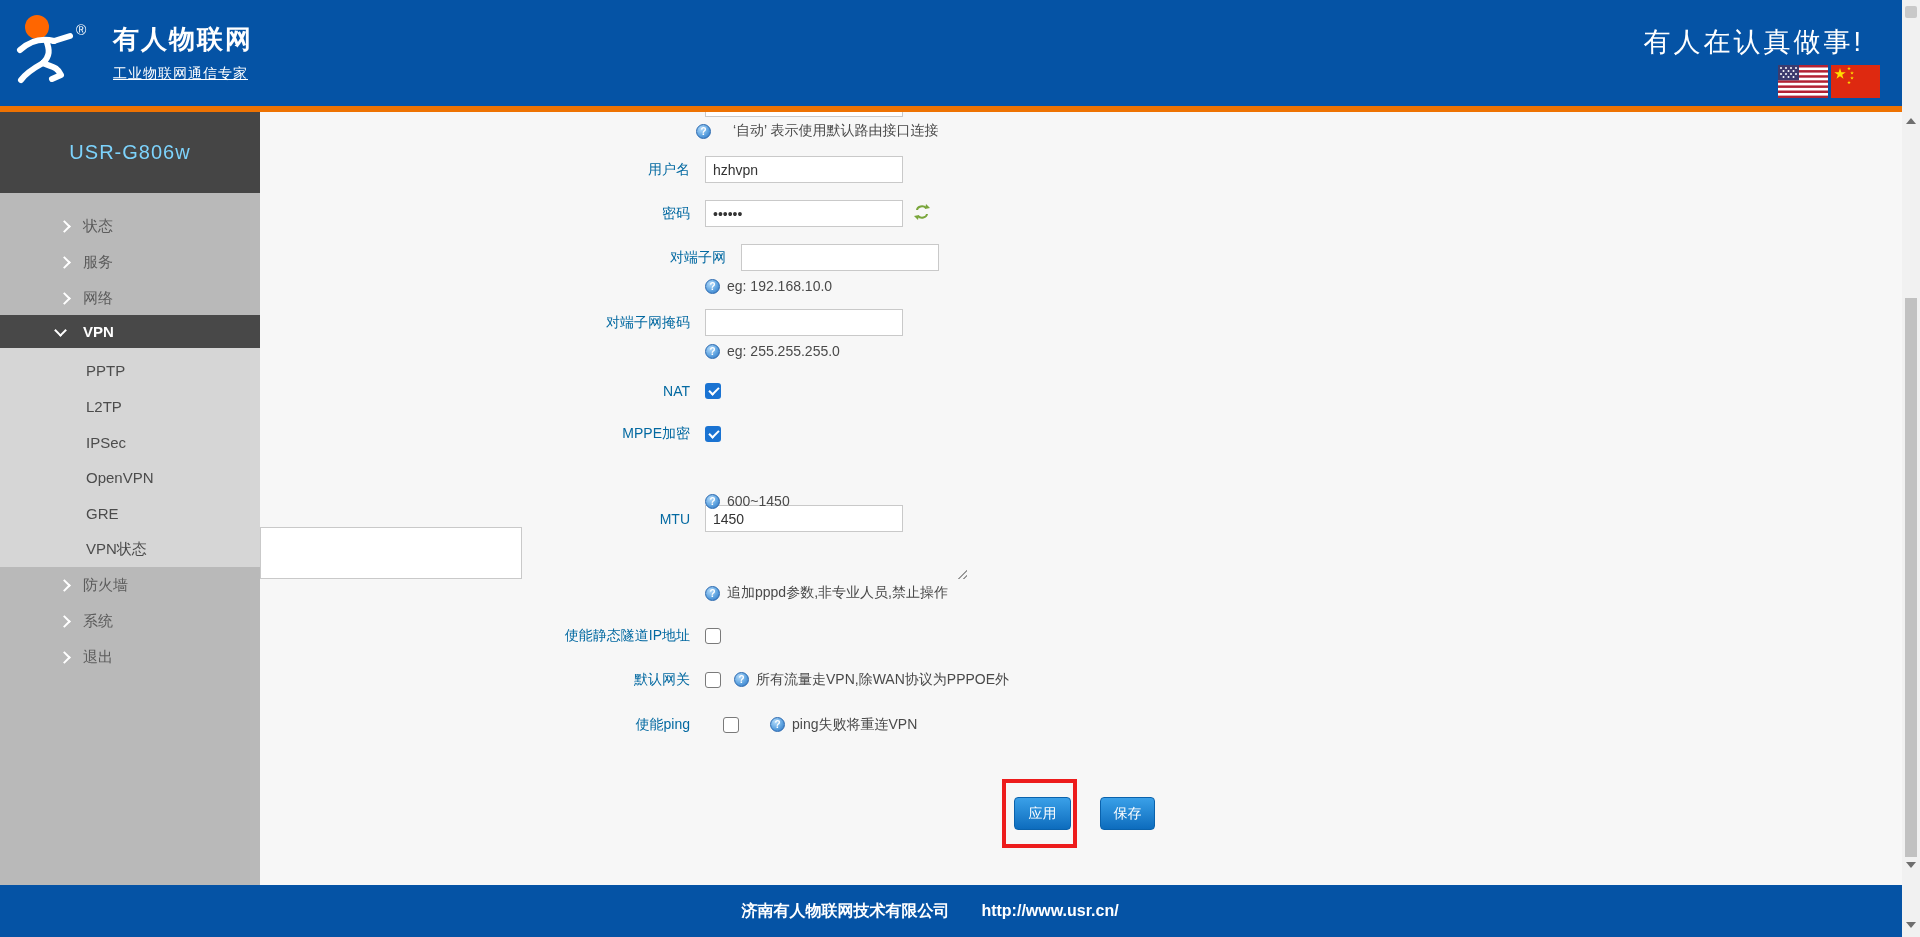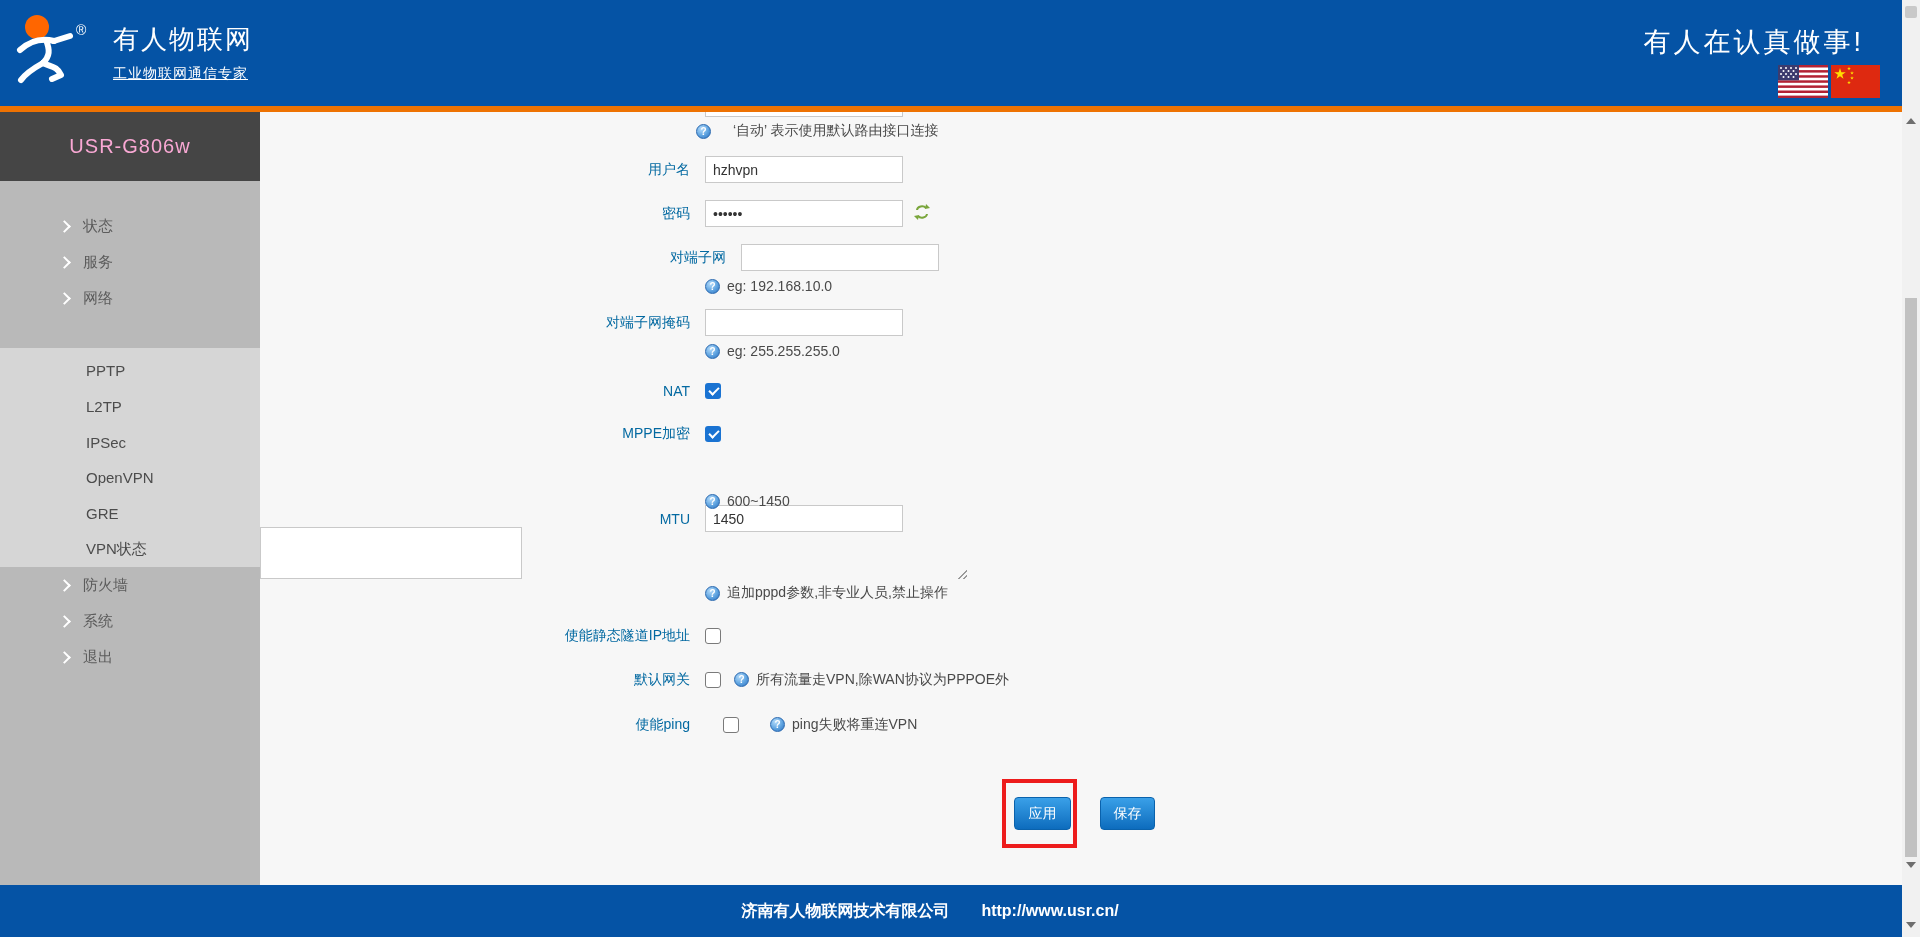--- a/index.html
+++ b/index.html
@@ -5,31 +5,31 @@
   * { margin:0; padding:0; box-sizing:border-box; }
   html,body { width:1920px; height:937px; overflow:hidden; }
   body { font-family:"Liberation Sans","DejaVu Sans",sans-serif; position:relative; background:#f7f7f7; }
 
   
   .header { position:absolute; left:0; top:0; width:1920px; height:106px; background:#0553a5; }
   .accent-bar { position:absolute; left:0; top:106px; width:1920px; height:6px; background:#ee7202; }
   .logo-wrap { position:absolute; left:10px; top:8px; width:92px; height:78px; }
   .reg-mark { position:absolute; left:66px; top:14px; color:#fff; font-size:14px; }
   .brand { position:absolute; left:113px; top:22px; color:#fff; }
-  .brand-title { font-size:26px; font-weight:normal; letter-spacing:2px; }
+  .brand-title { font-size:26px; font-weight:bold; letter-spacing:2px; }
   .brand-sub { font-size:14px; margin-top:8px; text-decoration:underline; letter-spacing:1px; }
   .slogan { position:absolute; right:56px; top:24px; color:#fff; font-size:27px; letter-spacing:3px; }
   .flag { position:absolute; top:65px; display:block; }
   .flag-us { left:1778px; }
   .flag-cn { left:1831px; }
 
   
   .sidebar { position:absolute; left:0; top:112px; width:260px; height:773px; background:#b9b9b9; }
-  .device-head { position:absolute; left:0; top:0; width:260px; height:69px; background:#454545;
-                 color:#f9a8d4; font-size:20px; display:flex; align-items:center; justify-content:center; letter-spacing:1px; }
+  .device-head { position:absolute; left:0; top:0; width:260px; height:81px; background:#454545;
+                 color:#7dd3fc; font-size:20px; display:flex; align-items:center; justify-content:center; letter-spacing:1px; }
   .submenu-bg { position:absolute; left:0; top:236px; width:260px; height:219px; background:#d6d6d6; }
   .nav-item { position:absolute; left:0; width:260px; height:36px; display:flex; align-items:center;
               font-size:15px; color:#5c5c5c; cursor:pointer; }
   .nav-item .lbl { margin-left:83px; }
   .nav-item.sub .lbl { margin-left:86px; color:#4c4c4c; }
   .nav-item.active { background:#484848; color:#fff; font-weight:bold; height:33px; }
   .nav-item.active .lbl { margin-left:83px; color:#fff; }
   .chev { position:absolute; left:60px; width:9px; height:9px; border-right:2px solid #fff; border-bottom:2px solid #fff; }
   .chev.right { transform:rotate(-45deg); }
   .chev.down { left:56px; transform:rotate(45deg); margin-top:-3px; }
@@ -159,20 +159,24 @@
     <span class="lbl">状态</span>
   </div>
   <div class="nav-item" style="top:132px">
     <span class="chev right"></span>
     <span class="lbl">服务</span>
   </div>
   <div class="nav-item" style="top:168px">
     <span class="chev right"></span>
     <span class="lbl">网络</span>
   </div>
+  <div class="nav-item active" style="top:203px">
+    <span class="chev down"></span>
+    <span class="lbl">VPN</span>
+  </div>
   <div class="nav-item sub" style="top:240px">
     <span class="lbl">PPTP</span>
   </div>
   <div class="nav-item sub" style="top:276px">
     <span class="lbl">L2TP</span>
   </div>
   <div class="nav-item sub" style="top:312px">
     <span class="lbl">IPSec</span>
   </div>
   <div class="nav-item sub" style="top:347px">

